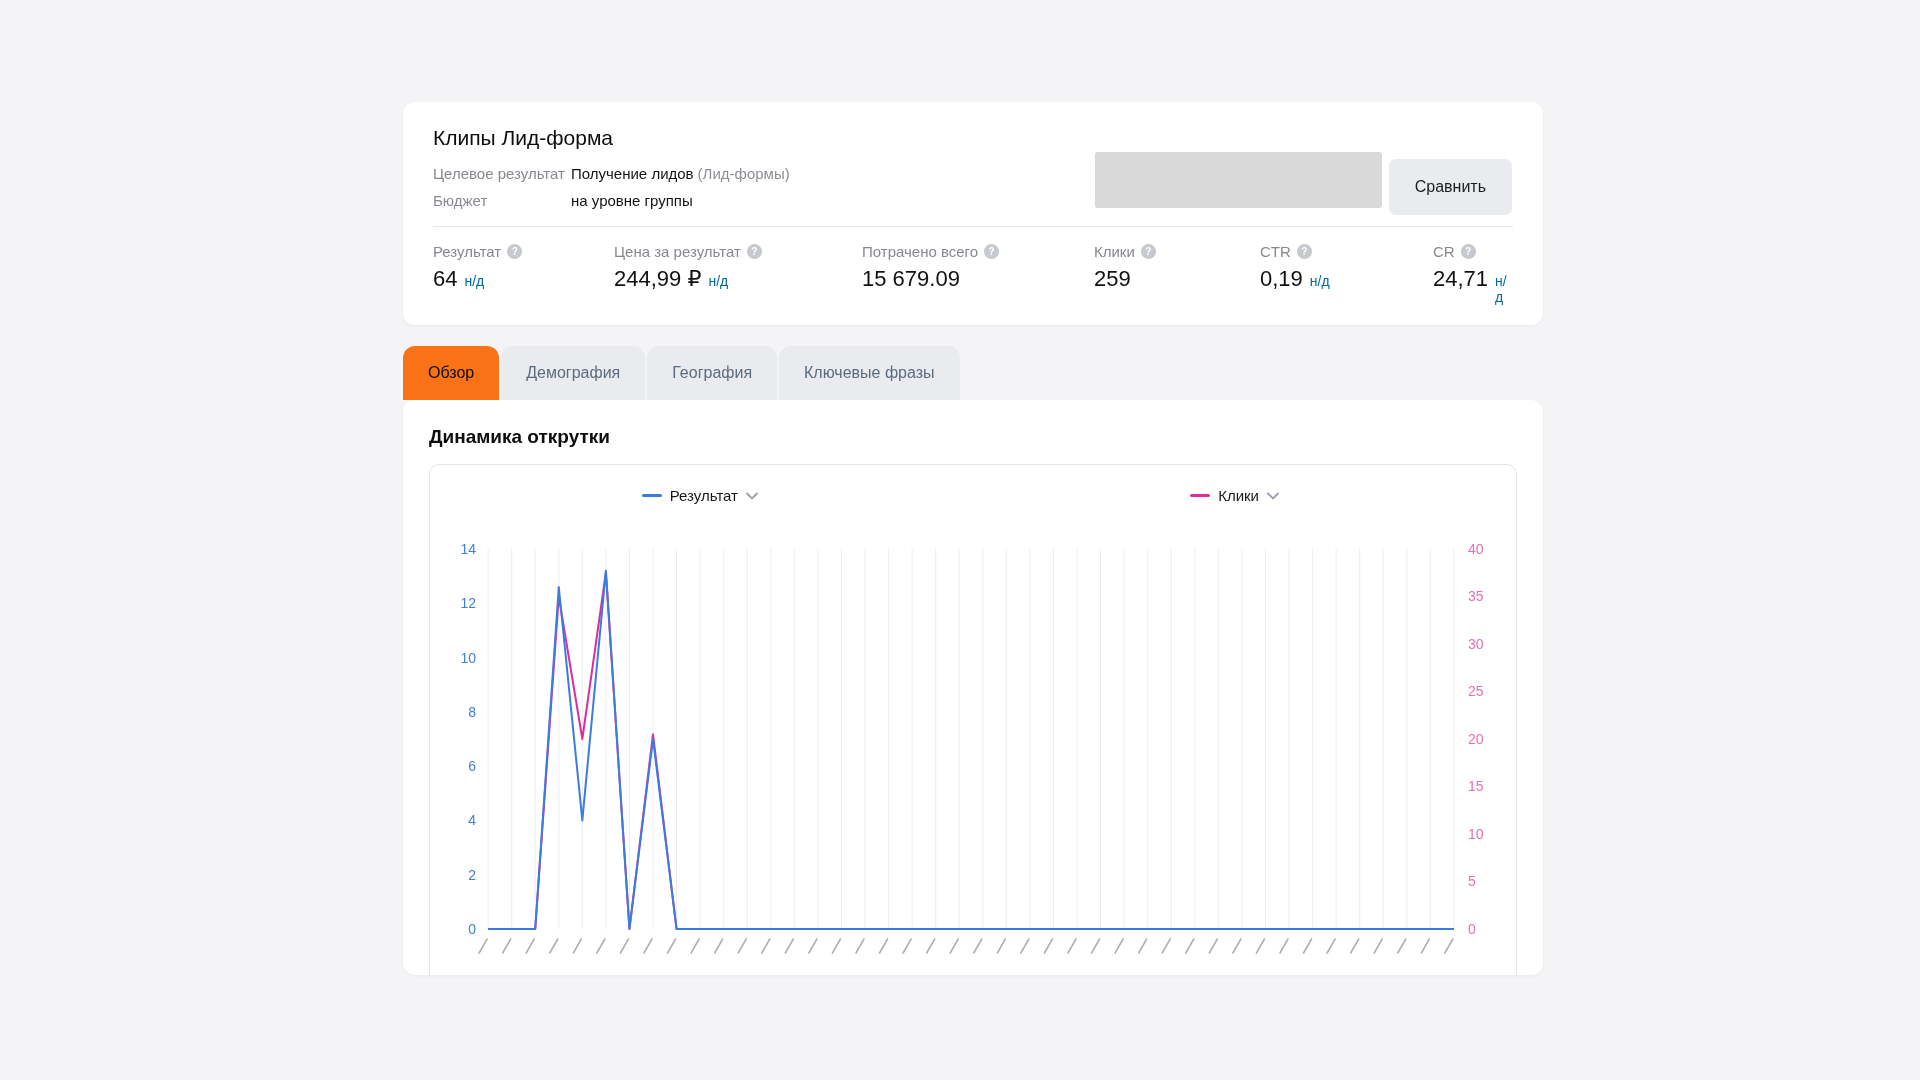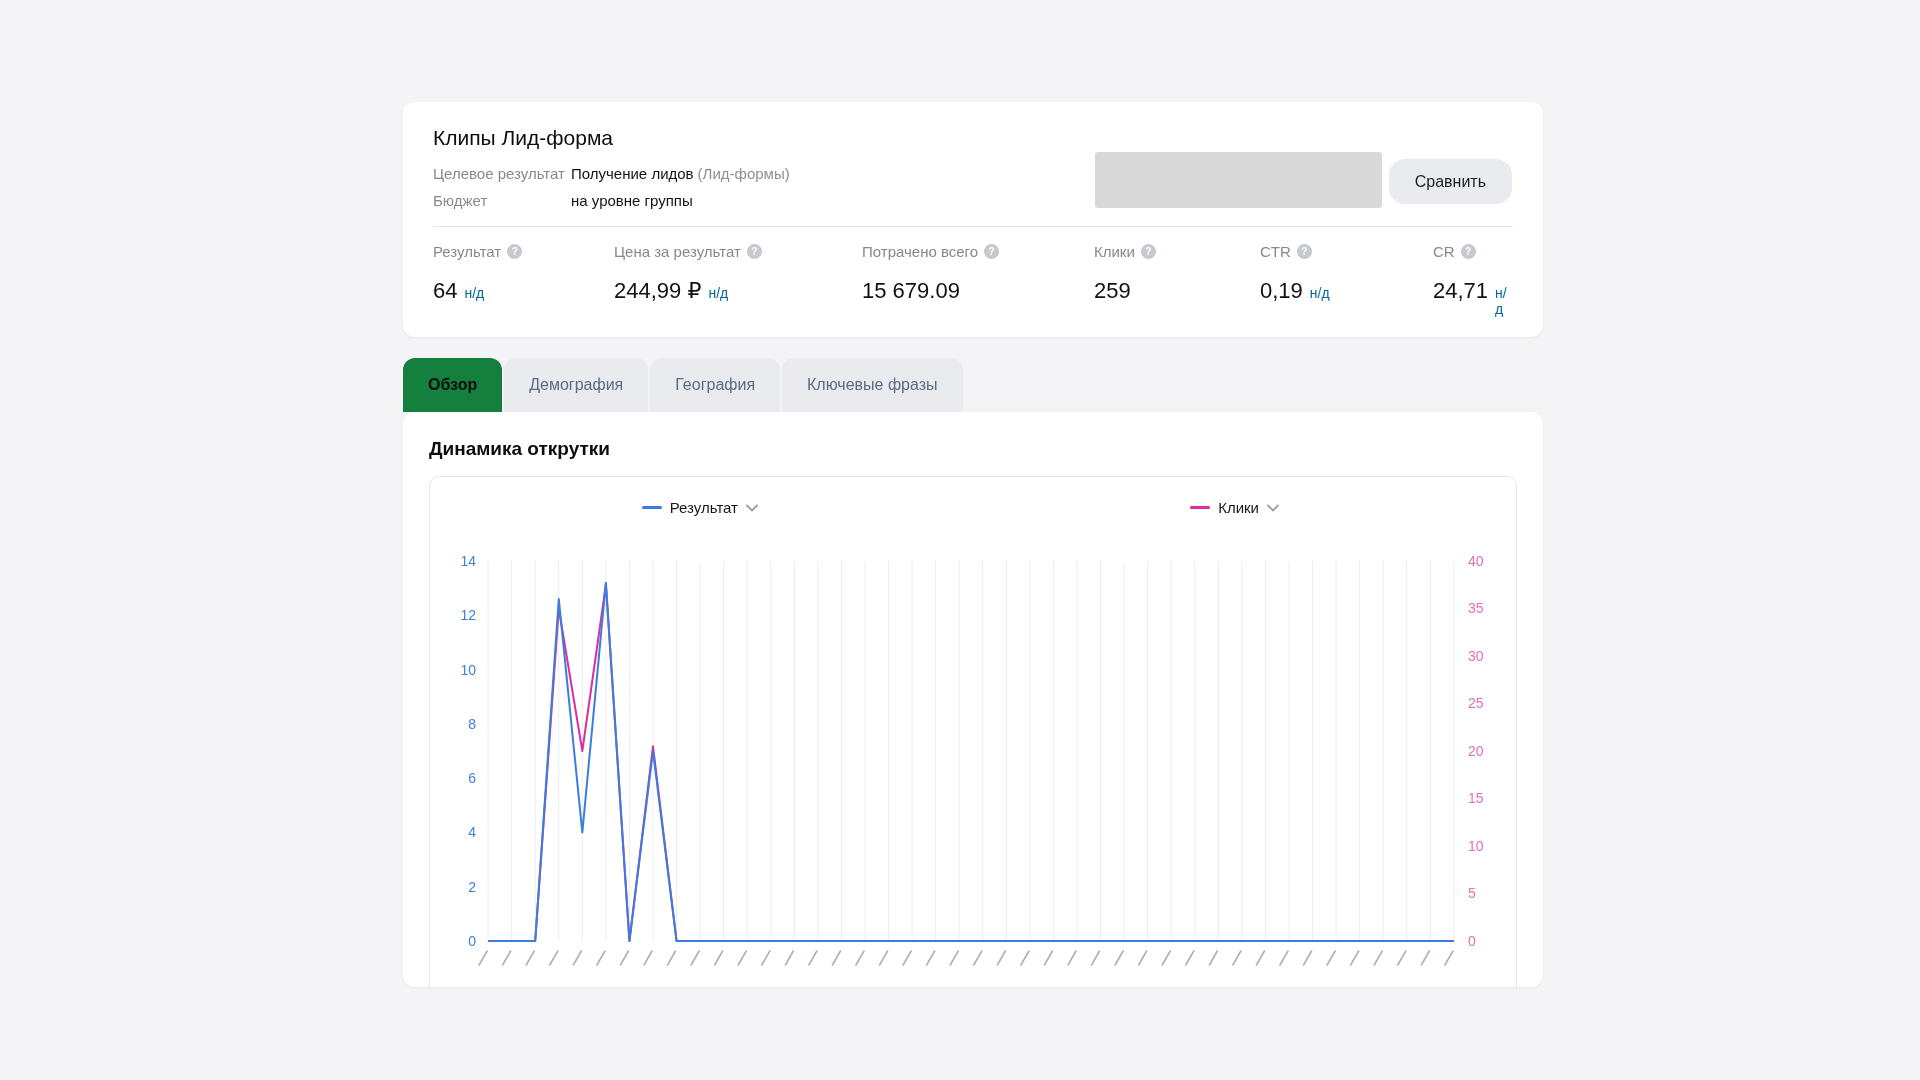--- a/index.html
+++ b/index.html
@@ -14,46 +14,46 @@
 
   
   .top-card{position:relative;padding:24px 30px 20px;box-sizing:border-box;}
   .campaign-title{font-size:21px;font-weight:400;margin:0 0 14px;color:#0c0d0e;}
   .frow{display:flex;margin-bottom:8px;font-size:15px;line-height:19px;}
   .flabel{width:138px;flex:none;color:#86898f;}
   .fvalue{color:#141414;}
   .fextra{color:#8b8f94;margin-left:4px;}
   .redacted{position:absolute;top:50px;right:161px;width:287px;height:56px;background:#d9d9d9;border-radius:3px;}
   .compare-btn{
-    position:absolute;top:57px;right:31px;height:45px;padding:0 26px;
-    background:#e9ebef;border:none;border-radius:16px;
+    position:absolute;top:57px;right:31px;height:56px;padding:0 26px;
+    background:#e9ebef;border:none;border-radius:7px;
     font-size:16px;color:#1d1e20;font-family:inherit;cursor:pointer;
   }
   .stats{
     display:grid;grid-template-columns:181px 248px 232px 166px 173px 1fr;
     border-top:1px solid #e8e8ec;margin-top:16px;padding-top:16px;
   }
   .stat-label-row{display:flex;align-items:center;gap:6px;font-size:15px;color:#85888d;}
   .help-icon{
     width:15px;height:15px;border-radius:50%;flex:none;
     background:#c6cacf;color:#fff;font-size:10px;font-weight:700;
     display:inline-flex;align-items:center;justify-content:center;cursor:pointer;
   }
-  .stat-value-row{margin-top:18px;display:flex;align-items:baseline;gap:7px;}
+  .stat-value-row{margin-top:6px;display:flex;align-items:baseline;gap:7px;}
   .stat-value{font-size:22px;color:#101112;}
   .stat-suffix{font-size:14px;color:#0369a1;}
 
   
   .tabs{display:flex;gap:2px;margin-top:21px;}
   .tab{
     height:54px;line-height:54px;padding:0 25px;
     border-radius:12px 12px 0 0;background:#e9ebee;color:#5b6b80;
     font-size:16px;cursor:pointer;white-space:nowrap;
   }
-  .tab.active{background:#15803d;color:#0b0c0d;font-weight:700;}
+  .tab.active{background:#f97316;color:#0b0c0d;font-weight:400;}
 
   
   .chart-card{height:575px;overflow:hidden;padding:26px 26px 16px;box-sizing:border-box;border-radius:12px;}
   .section-title{font-size:19px;font-weight:700;margin:0;color:#0c0d0e;}
   .chart-box{margin-top:16px;border:1px solid #e4e5e9;border-radius:10px;padding-top:18px;height:600px;box-sizing:border-box;}
   .legend{position:relative;height:36px;}
   .legend-item{position:absolute;top:4px;display:flex;align-items:center;gap:8px;font-size:15px;color:#19191b;cursor:pointer;}
   #legend-result{left:19.5%;}
   #legend-clicks{left:70%;}
   .legend-line{width:20px;height:3px;border-radius:2px;background:#999;}

